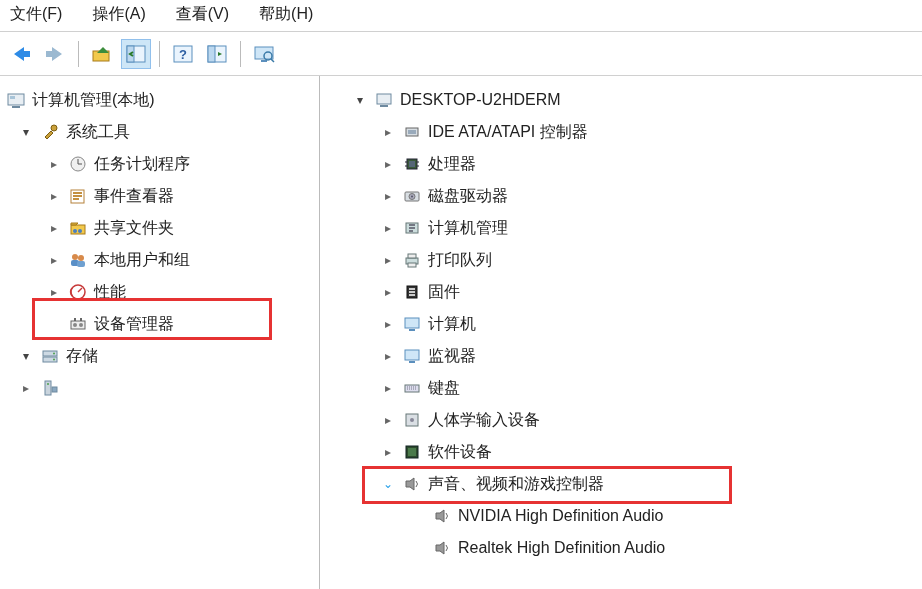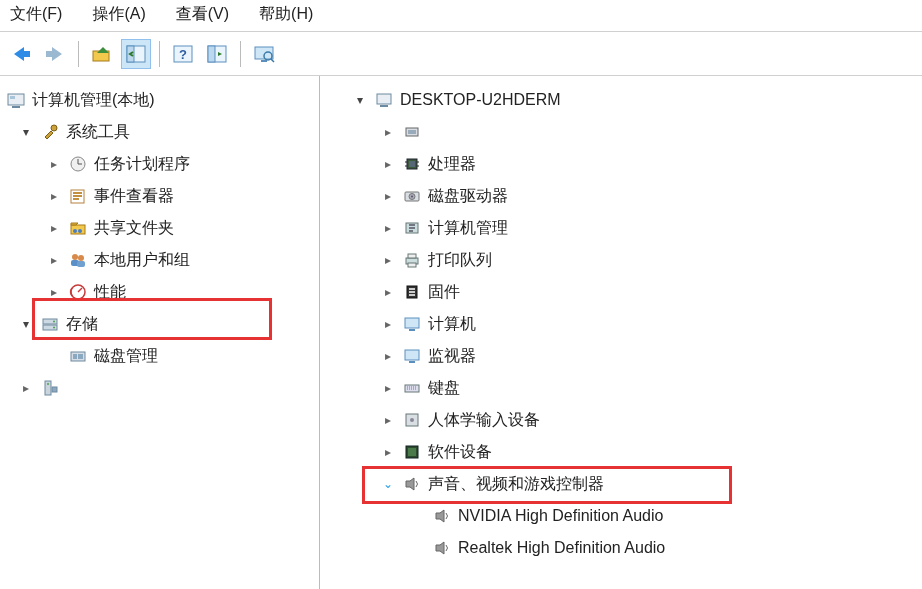--- a/index.html
+++ b/index.html
@@ -228,43 +228,45 @@
       <span class="chev">▸</span>
       <span class="ico">
         <svg width="18" height="18">
               <circle cx="9" cy="9" r="7" fill="#fff" stroke="#c73a3a" stroke-width="1.5"></circle>
               <line x1="9" y1="9" x2="13" y2="5" stroke="#c73a3a" stroke-width="1.5"></line>
               <path d="M3 13 A7 7 0 0 1 3 5" fill="none" stroke="#c73a3a" stroke-width="1.5"></path>
             </svg>
       </span>
       <span>性能</span>
     </div>
+    <div class="tree-row ind2">
+      <span class="spacer16"></span>
+      <span class="ico">
+        <svg width="18" height="18">
+              <rect x="2" y="6" width="14" height="8" fill="#eee" stroke="#666"></rect>
+              <circle cx="6" cy="10" r="2" fill="#888"></circle>
+              <circle cx="12" cy="10" r="2" fill="#888"></circle>
+              <rect x="5" y="3" width="2" height="3" fill="#666"></rect>
+              <rect x="11" y="3" width="2" height="3" fill="#666"></rect>
+            </svg>
+      </span>
+      <span>设备管理器</span>
+    </div>
     <div class="tree-row ind1">
       <span class="chev down">▾</span>
       <span class="ico">
         <svg width="18" height="18">
               <rect x="2" y="4" width="14" height="5" fill="#cdd9e3" stroke="#6e8aa0"></rect>
               <rect x="2" y="10" width="14" height="5" fill="#cdd9e3" stroke="#6e8aa0"></rect>
               <circle cx="13" cy="6.5" r="1" fill="#4ca04c"></circle>
               <circle cx="13" cy="12.5" r="1" fill="#4ca04c"></circle>
             </svg>
       </span>
       <span>存储</span>
     </div>
-    <div class="tree-row ind2">
-      <span class="spacer16"></span>
-      <span class="ico">
-        <svg width="18" height="18">
-              <rect x="2" y="5" width="14" height="9" fill="#d5dee6" stroke="#6e8aa0"></rect>
-              <rect x="4" y="7" width="4" height="5" fill="#8aa8c0"></rect>
-              <rect x="9" y="7" width="5" height="5" fill="#8aa8c0"></rect>
-            </svg>
-      </span>
-      <span>磁盘管理</span>
-    </div>
     <div class="tree-row ind1">
       <span class="chev">▸</span>
       <span class="ico">
         <svg width="18" height="18">
               <rect x="4" y="2" width="6" height="14" fill="#c9d4dd" stroke="#6e8aa0"></rect>
               <rect x="11" y="8" width="5" height="5" fill="#8aa8c0" stroke="#6e8aa0"></rect>
               <circle cx="7" cy="5" r="1" fill="#4ca04c"></circle>
             </svg>
       </span>
     </div>
@@ -285,20 +287,21 @@
       <span>DESKTOP-U2HDERM</span>
     </div>
     <div class="tree-row rind1">
       <span class="chev">▸</span>
       <span class="ico">
         <svg width="18" height="18">
             <rect x="3" y="5" width="12" height="8" fill="#d8dee3" stroke="#666"></rect>
             <rect x="5" y="7" width="8" height="4" fill="#9ab"></rect>
           </svg>
       </span>
+      <span>IDE ATA/ATAPI 控制器</span>
     </div>
     <div class="tree-row rind1">
       <span class="chev">▸</span>
       <span class="ico">
         <svg width="18" height="18">
             <rect x="4" y="4" width="10" height="10" fill="#3a5a3a" stroke="#223"></rect>
             <rect x="6" y="6" width="6" height="6" fill="#567"></rect>
             <line x1="2" y1="7" x2="4" y2="7" stroke="#223"></line>
             <line x1="2" y1="11" x2="4" y2="11" stroke="#223"></line>
             <line x1="14" y1="7" x2="16" y2="7" stroke="#223"></line>

